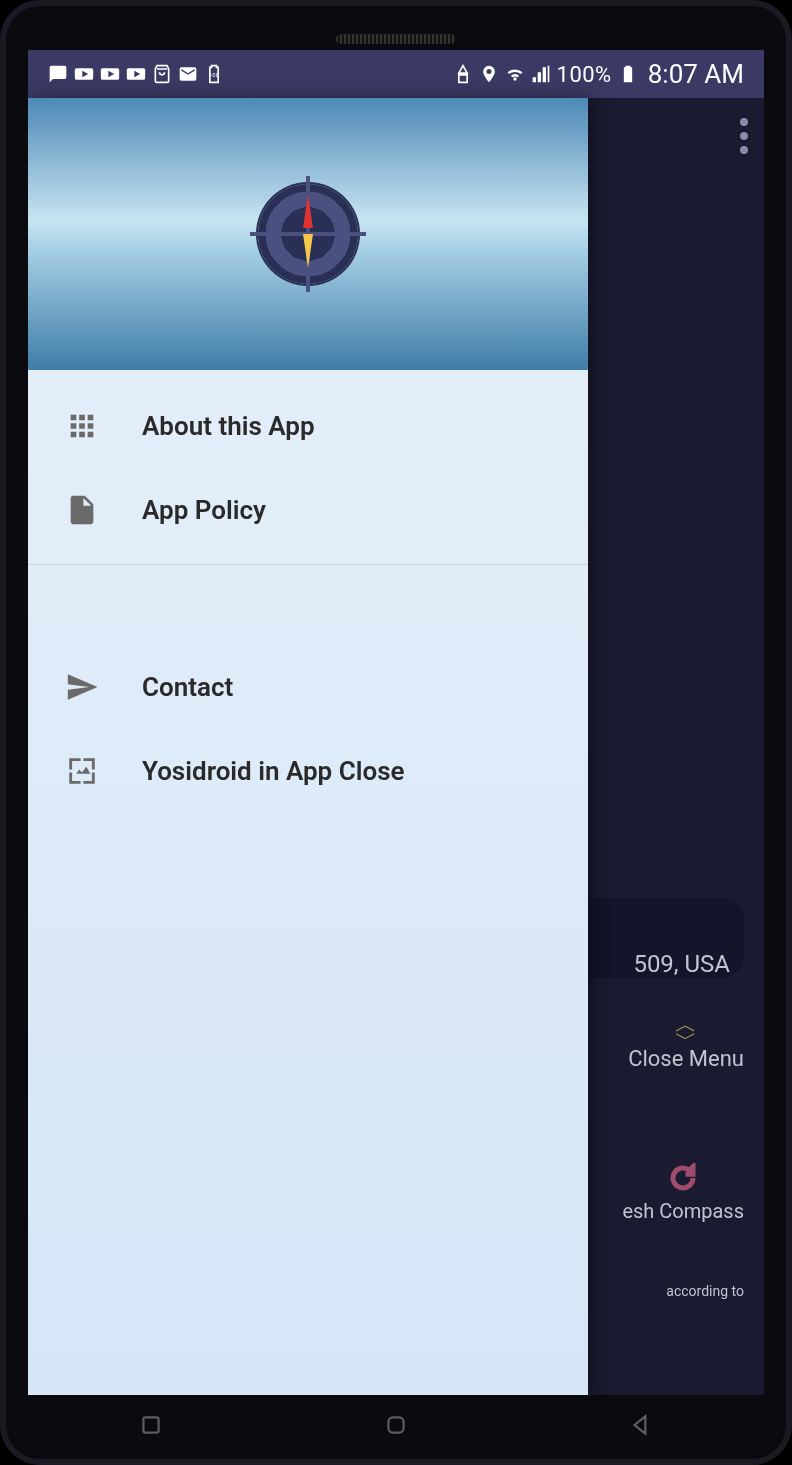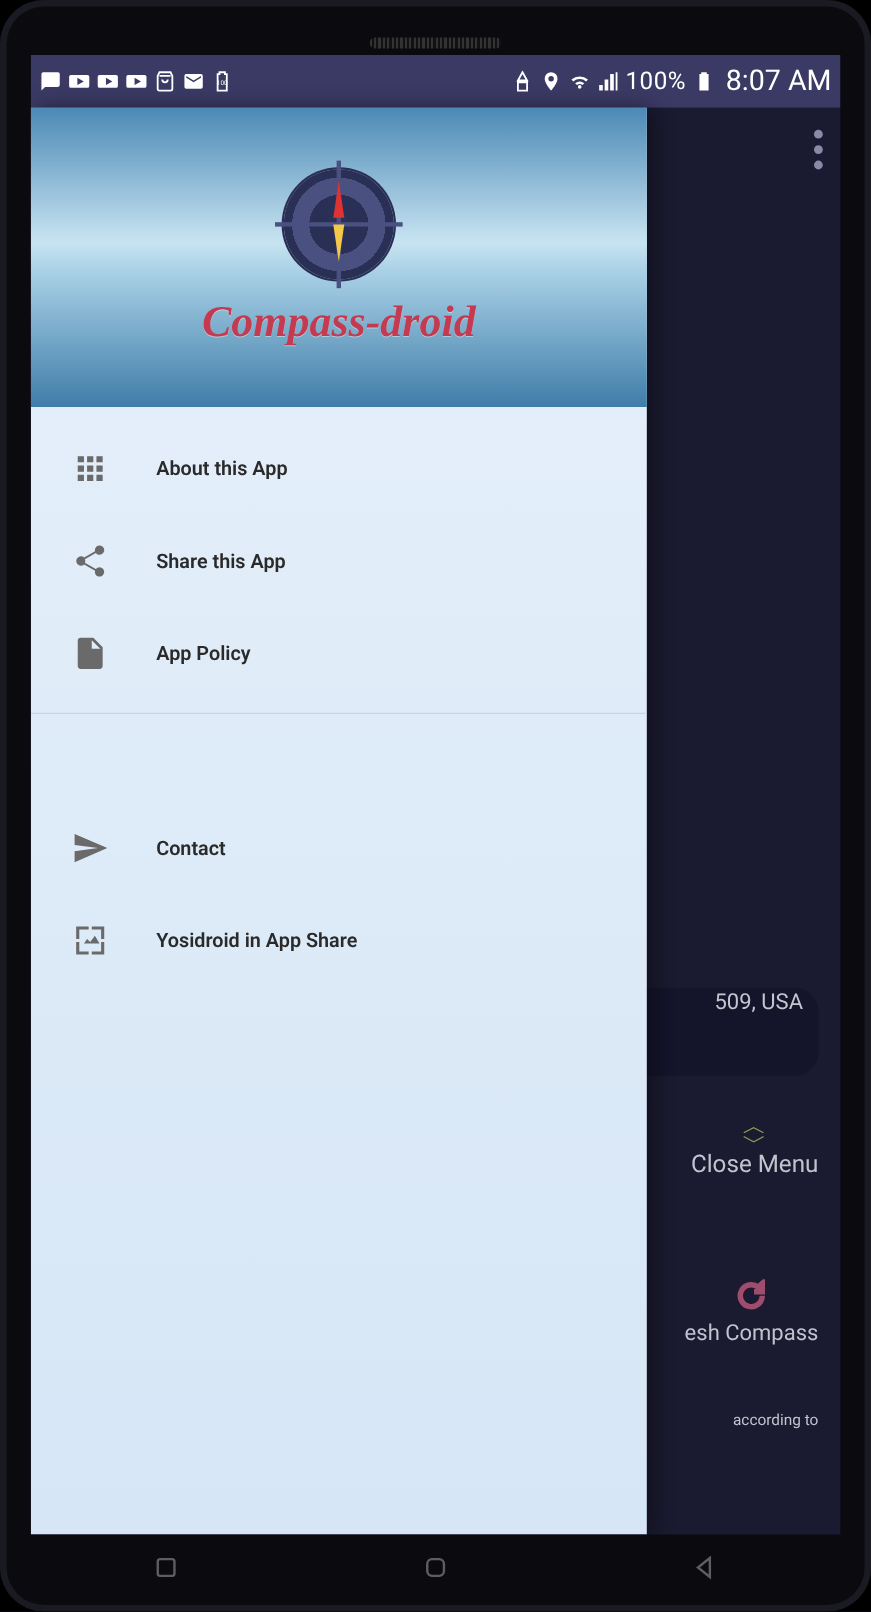--- a/index.html
+++ b/index.html
@@ -24,37 +24,37 @@
   .softkeys svg{width:26px;height:26px;fill:#ddd}
   .screen {
     position: relative; width: 100%; height: 100%;
     background: #141428;
     overflow: hidden;
   }
 
   
   .statusbar {
     height: 48px; background:#3b3a65; color:#fff;
-    display:flex; align-items:center; padding:0 8px;
+    display:flex; align-items:center; padding:0 20px;
     font-size:22px; justify-content:space-between;
   }
   .statusbar .left, .statusbar .right { display:flex; align-items:center; gap:6px; }
   .statusbar svg{fill:#fff;width:20px;height:20px}
   .statusbar .pct{font-size:22px; letter-spacing:.5px}
   .statusbar .time{font-size:26px; margin-left:4px}
 
   
   .bg-app { position:absolute; inset:48px 0 0 0; background:#1a1a30; }
   .bg-app .kebab{ position:absolute; top:20px; right:16px; display:flex; flex-direction:column; gap:6px }
   .bg-app .kebab span{width:8px;height:8px;border-radius:50%;background:#8a8aa8}
   .bg-address{
     position:absolute; right:20px; top:800px; width:180px; height:80px;
     background:#14142a; border-radius:22px; color:#c5c5d0;
-    display:flex;align-items:flex-start;justify-content:flex-end;padding-right:14px;
-    font-size:20px;
+    display:flex;align-items:flex-end;justify-content:flex-end;padding-right:14px;
+    font-size:24px;
   }
   .bg-close{ position:absolute; right:20px; top:920px; text-align:center; color:#c3c3cf; font-size:22px; }
   .bg-close .chev{color:#9a9a52;font-size:22px;line-height:14px}
   .bg-refresh{ position:absolute; right:20px; top:1065px; text-align:center; color:#c3c3cf; font-size:20px;}
   .bg-refresh svg{width:30px;height:30px;fill:none;stroke:#a04d6d;stroke-width:4;display:block;margin:0 auto 6px}
   .bg-according{ position:absolute; right:20px; top:1185px; color:#c3c3cf; font-size:14px;}
 
   
   .drawer {
     position:absolute; top:48px; left:0; bottom:0; width:560px;
@@ -80,21 +80,21 @@
   .needle2{position:absolute;left:50%;top:50px;width:0;height:0;transform:translateX(-50%);
     border-left:5px solid transparent;border-right:5px solid transparent;border-top:34px solid #f5c84b}
   .app-title{ margin-top:14px; font-family: "Brush Script MT","Segoe Script",cursive;
     font-size:40px; color:#c33a51; font-style:italic; font-weight:700;
     text-shadow:0 1px 0 rgba(255,255,255,.4);
   }
 
   .drawer-list{ flex:1; padding:14px 0; }
   .drawer-item{
     display:flex; align-items:center; gap:40px;
-    padding:22px 34px; color:#2a2a2a; font-size:18px; font-weight:600;
+    padding:22px 34px; color:#2a2a2a; font-size:26px; font-weight:600;
   }
   .drawer-item .icon{ width:40px; height:40px; display:flex;align-items:center;justify-content:center }
   .drawer-item .icon svg{width:34px;height:34px;fill:#6a6a6a}
   .drawer-sep{ height:1px; background:#c7d4df; margin:12px 0 80px; }
 
 </style>
 </head>
 <body>
 
 <div class="device-frame">
@@ -171,42 +171,33 @@
       <div class="bg-according">according to</div>
     </div>
 
     <div class="drawer">
       <div class="drawer-header">
         <div class="logo-wrap">
           <div class="logo-ring"></div>
           <div class="needle"></div>
             <div class="needle2"></div>
         </div>
-        <div class="app-title">Compass-droid</div>
       </div>
 
       <div class="drawer-list">
 
         <div class="drawer-item">
           <span class="icon">
             <svg viewBox="0 0 24 24">
                 <path d="M4 4h4v4H4V4zm6 0h4v4h-4V4zm6 0h4v4h-4V4zM4 10h4v4H4v-4zm6 0h4v4h-4v-4zm6 0h4v4h-4v-4zM4 16h4v4H4v-4zm6 0h4v4h-4v-4zm6 0h4v4h-4v-4z"></path>
               </svg>
           </span>
           <span>About this App</span>
         </div>
 
-        <div class="drawer-item">
-          <span class="icon">
-            <svg viewBox="0 0 24 24">
-                <path d="M18 16a3 3 0 00-2.4 1.2l-7-4a3 3 0 000-2.4l7-4A3 3 0 1015 5a3 3 0 00.1.8l-7 4a3 3 0 100 4.4l7 4A3 3 0 1018 16z"></path>
-              </svg>
-          </span>
-          <span>Share this App</span>
-        </div>
 
         <div class="drawer-item">
           <span class="icon">
             <svg viewBox="0 0 24 24">
                 <path d="M14 2H6a2 2 0 00-2 2v16a2 2 0 002 2h12a2 2 0 002-2V8l-6-6zM13 9V3.5L18.5 9H13z"></path>
               </svg>
           </span>
           <span>App Policy</span>
         </div>
 
@@ -220,21 +211,21 @@
           </span>
           <span>Contact</span>
         </div>
 
         <div class="drawer-item">
           <span class="icon">
             <svg viewBox="0 0 24 24">
                 <path d="M3 3h8v2H5v6H3V3zm18 0v8h-2V5h-6V3h8zM3 21v-8h2v6h6v2H3zm18 0h-8v-2h6v-6h2v8zM8 14l2-3 2 2 3-4 3 5H8z"></path>
               </svg>
           </span>
-          <span>Yosidroid in App Share</span>
+          <span>Yosidroid in App Close</span>
         </div>
 
 
       </div>
     </div>
 
   </div>
 
   <div class="softkeys">
     <svg viewBox="0 0 24 24">

